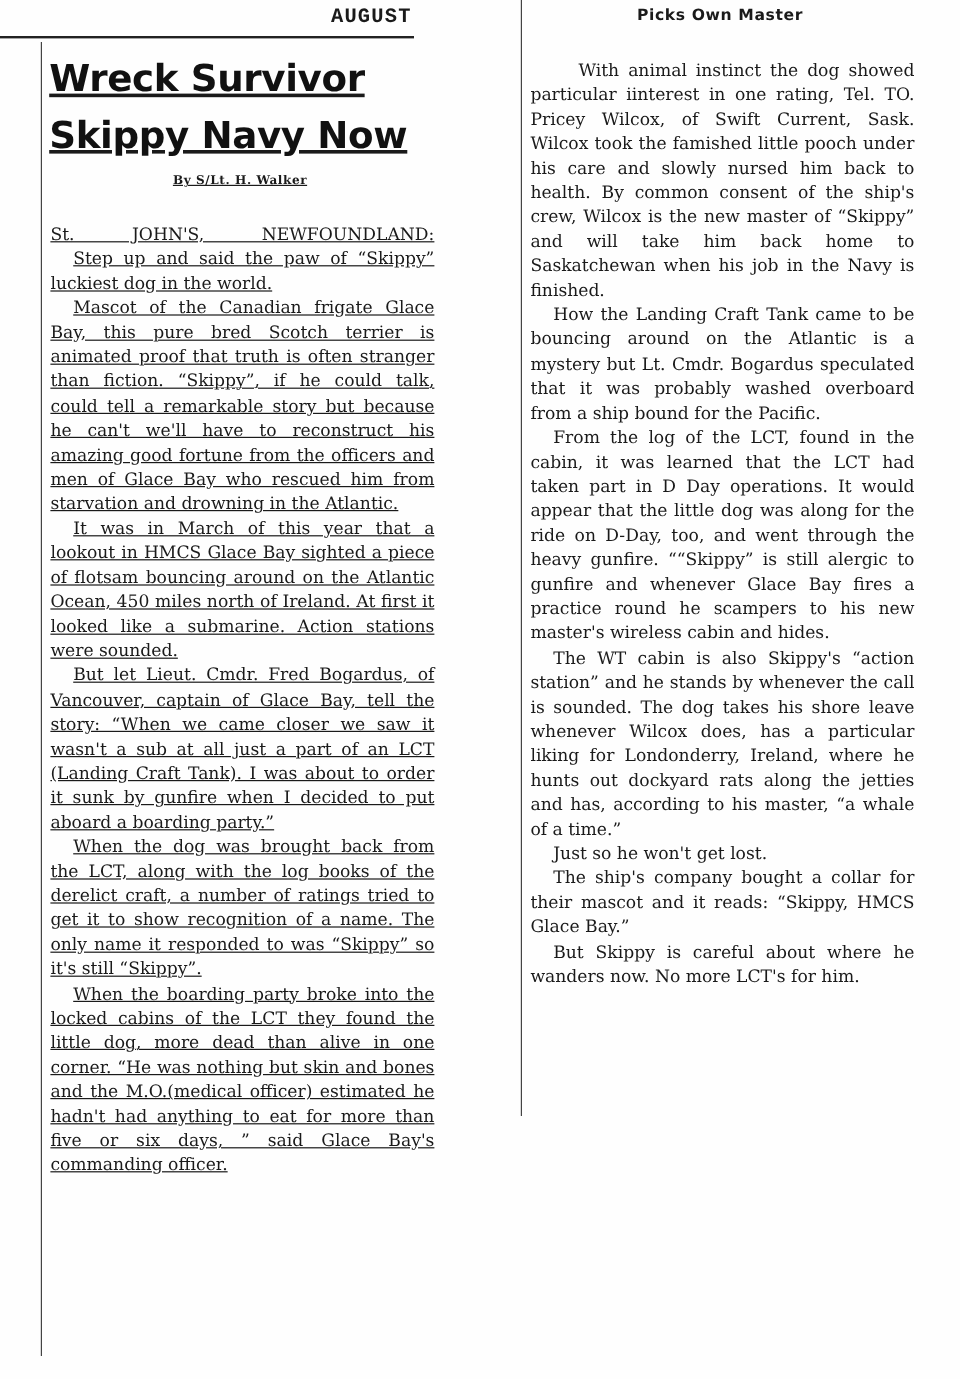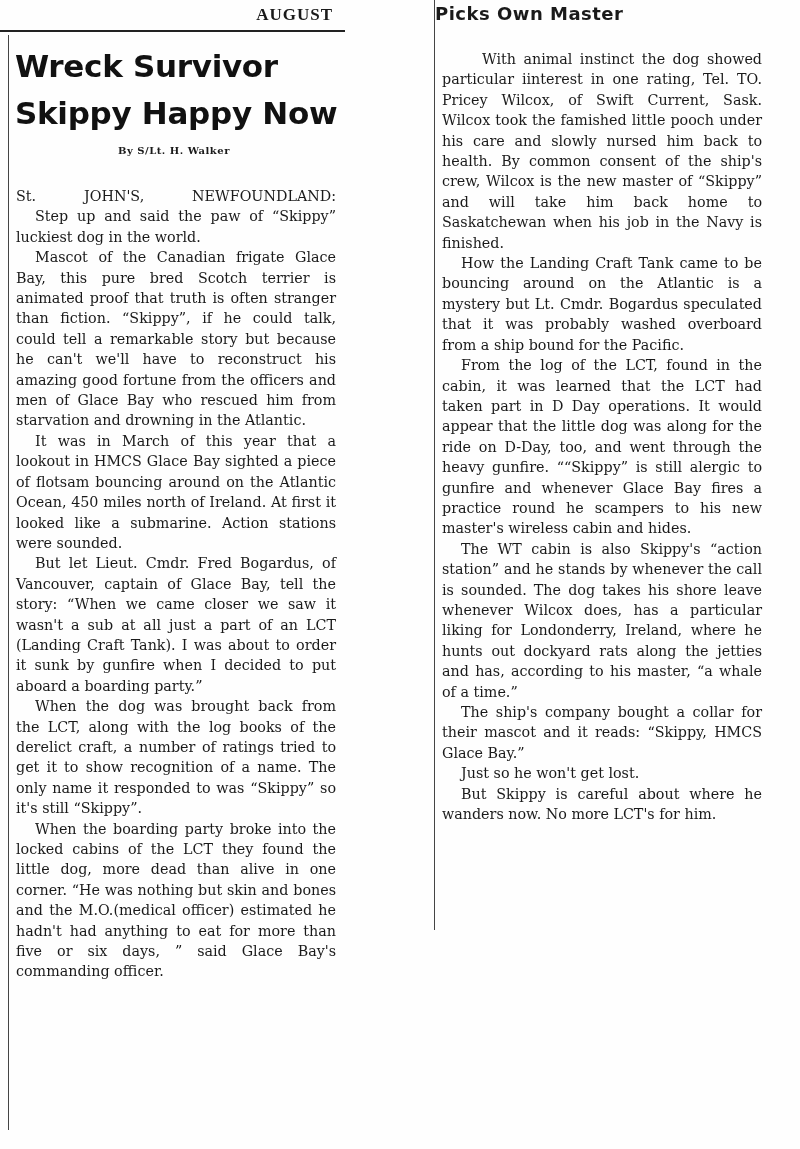--- a/index.html
+++ b/index.html
@@ -6,41 +6,41 @@
     body {
       width: 800px; height: 1149px; position: relative; overflow: hidden;
       background: #fefefe; color: #1a1a1a;
       font-family: "DejaVu Serif", serif;
     }
     .page-header {
       position: absolute; left: 0; top: 0; width: 345px; height: 30px;
       border-bottom: 2px solid #222;
     }
     .month {
-      position: absolute; right: 12px; top: 5px;
-      font-family: Liberation Serif, serif; font-weight: bold;
+      position: absolute; right: 2px; top: 5px;
+      font-family: Liberation Mono, monospace; font-weight: bold;
       font-size: 17px; letter-spacing: 1px;
     }
     .col {
       position: absolute; border-left: 1px solid #444;
     }
-    .col-left { left: 8px; top: 35px; width: 330px; height: 1095px; }
+    .col-left { left: 34px; top: 35px; width: 330px; height: 1095px; text-decoration: underline; }
     .col-right { left: 434px; top: 0; width: 330px; height: 930px; }
     .headline {
       margin: 8px 0 0 6px;
       font-family: "DejaVu Sans", sans-serif; font-weight: bold;
       font-size: 31px; line-height: 47px; color: #111;
       letter-spacing: -0.3px;
     }
     .byline {
       text-align: center; font-weight: bold; font-size: 10px;
       margin-top: 4px; letter-spacing: 0.5px; line-height: 20px;
     }
     .subhead {
-      text-align: left; font-weight: bold; font-size: 18px;
+      text-align: center; font-weight: bold; font-size: 13px;
       letter-spacing: 0.5px; line-height: 20px;
       font-family: "DejaVu Sans", sans-serif;
     }
     .col-left .subhead { margin: 15px 0 12px 0; }
     .col-right .subhead { margin: 4px 0 2px 0; }
     .body {
       padding-left: 7px; padding-right: 3px;
       font-size: 14.3px; line-height: 20.4px; text-align: justify;
       text-align-last: left;
       margin-top: 25px;
@@ -52,38 +52,38 @@
 </head>
 <body>
 
 <div class="page-header">
   <span class="month">AUGUST</span>
 </div>
 
 <div class="col col-left">
   <div class="headline">
     <div>Wreck Survivor</div>
-    <div>Skippy Happy Now</div>
+    <div>Skippy Navy Now</div>
   </div>
   <div class="byline">By S/Lt. H. Walker</div>
   <div class="body">
     <p class="noindent" style="text-align:justify;text-align-last:justify;">St. JOHN'S, NEWFOUNDLAND:</p>
     <p>Step up and said the paw of “Skippy” luckiest dog in the world.</p>
     <p>Mascot of the Canadian frigate Glace Bay, this pure bred Scotch terrier is animated proof that truth is often stranger than fiction. “Skippy”, if he could talk, could tell a remarkable story but because he can't we'll have to reconstruct his amazing good fortune from the officers and men of Glace Bay who rescued him from starvation and drowning in the Atlantic.</p>
     <p>It was in March of this year that a lookout in HMCS Glace Bay sighted a piece of flotsam bouncing around on the Atlantic Ocean, 450 miles north of Ireland. At first it looked like a submarine. Action stations were sounded.</p>
     <p>But let Lieut. Cmdr. Fred Bogardus, of Vancouver, captain of Glace Bay, tell the story: “When we came closer we saw it wasn't a sub at all just a part of an LCT (Landing Craft Tank). I was about to order it sunk by gunfire when I decided to put aboard a boarding party.”</p>
     <p>When the dog was brought back from the LCT, along with the log books of the derelict craft, a number of ratings tried to get it to show recognition of a name. The only name it responded to was “Skippy” so it's still “Skippy”.</p>
     <p>When the boarding party broke into the locked cabins of the LCT they found the little dog, more dead than alive in one corner. “He was nothing but skin and bones and the M.O.(medical officer) estimated he hadn't had anything to eat for more than five or six days, ” said Glace Bay's commanding officer.</p>
   </div>
 </div>
 
 <div class="col col-right">
   <div class="subhead">Picks Own Master</div>
   <div class="body">
     <p class="first">With animal instinct the dog showed particular iinterest in one rating, Tel. TO. Pricey Wilcox, of Swift Current, Sask. Wilcox took the famished little pooch under his care and slowly nursed him back to health. By common consent of the ship's crew, Wilcox is the new master of “Skippy” and will take him back home to Saskatchewan when his job in the Navy is finished.</p>
     <p>How the Landing Craft Tank came to be bouncing around on the Atlantic is a mystery but Lt. Cmdr. Bogardus speculated that it was probably washed overboard from a ship bound for the Pacific.</p>
     <p>From the log of the LCT, found in the cabin, it was learned that the LCT had taken part in D Day operations. It would appear that the little dog was along for the ride on D-Day, too, and went through the heavy gunfire. ““Skippy” is still alergic to gunfire and whenever Glace Bay fires a practice round he scampers to his new master's wireless cabin and hides.</p>
     <p>The WT cabin is also Skippy's “action station” and he stands by whenever the call is sounded. The dog takes his shore leave whenever Wilcox does, has a particular liking for Londonderry, Ireland, where he hunts out dockyard rats along the jetties and has, according to his master, “a whale of a time.”</p>
+    <p>Just so he won't get lost.</p>
     <p>The ship's company bought a collar for their mascot and it reads: “Skippy, HMCS Glace Bay.”</p>
-    <p>Just so he won't get lost.</p>
     <p>But Skippy is careful about where he wanders now. No more LCT's for him.</p>
   </div>
 </div>
 
 </body></html>

